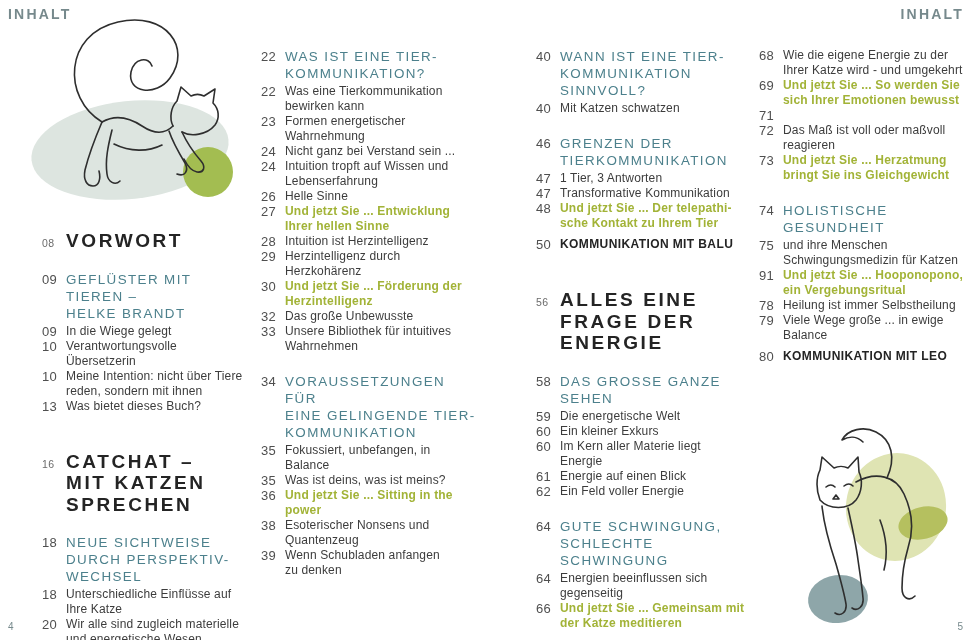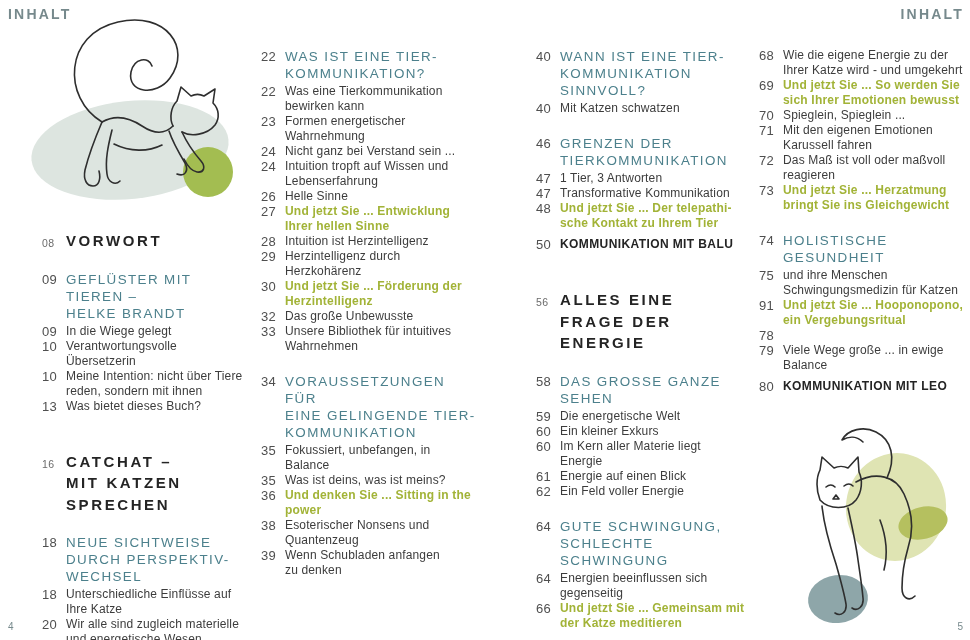--- a/index.html
+++ b/index.html
@@ -44,21 +44,21 @@
 
   .section { margin-top: 19px; margin-bottom: 2px; }
   .section .txt {
     font-size: 13.4px; line-height: 17px;
     letter-spacing: 1.4px; color: var(--teal, #4c808c);
   }
   .section .num { line-height: 17px; }
 
   .chapter { margin-top: 37px; margin-bottom: 4px; }
   .chapter .txt {
-    font-size: 15px; line-height: 21.5px; font-weight: bold;
+    font-size: 19px; line-height: 21.5px; font-weight: bold;
     letter-spacing: 2.6px; color: var(--dark, #242424);
   }
   .chapter .num { padding-top: 6px; font-size: 10.5px; color: #6b6b6b; }
 
   .exercise .txt { color: var(--green, #a2b337); font-weight: bold; letter-spacing: 0.2px; }
 
   .story { margin-top: 6px; }
   .story .txt { font-weight: bold; color: var(--dark, #242424); letter-spacing: 0.4px; }
 
   .col > .block:first-child { margin-top: 0; }
@@ -276,21 +276,21 @@
       </div>
       <div class="block entry">
         <span class="num">35</span>
         <div class="txt">
           <div>Was ist deins, was ist meins?</div>
         </div>
       </div>
       <div class="block exercise">
         <span class="num">36</span>
         <div class="txt">
-          <div>Und denken Sie ... Sitting in the</div>
+          <div>Und jetzt Sie ... Sitting in the</div>
           <div>power</div>
         </div>
       </div>
       <div class="block entry">
         <span class="num">38</span>
         <div class="txt">
           <div>Esoterischer Nonsens und</div>
           <div>Quantenzeug</div>
         </div>
       </div>
@@ -427,31 +427,21 @@
         </div>
       </div>
       <div class="block exercise">
         <span class="num">69</span>
         <div class="txt">
           <div>Und jetzt Sie ... So werden Sie</div>
           <div>sich Ihrer Emotionen bewusst</div>
         </div>
       </div>
       <div class="block entry">
-        <span class="num">70</span>
-        <div class="txt">
-          <div>Spieglein, Spieglein ...</div>
-        </div>
-      </div>
-      <div class="block entry">
         <span class="num">71</span>
-        <div class="txt">
-          <div>Mit den eigenen Emotionen</div>
-          <div>Karussell fahren</div>
-        </div>
       </div>
       <div class="block entry">
         <span class="num">72</span>
         <div class="txt">
           <div>Das Maß ist voll oder maßvoll</div>
           <div>reagieren</div>
         </div>
       </div>
       <div class="block exercise">
         <span class="num">73</span>
@@ -476,20 +466,23 @@
       </div>
       <div class="block exercise">
         <span class="num">91</span>
         <div class="txt">
           <div>Und jetzt Sie ... Hooponopono,</div>
           <div>ein Vergebungsritual</div>
         </div>
       </div>
       <div class="block entry">
         <span class="num">78</span>
+        <div class="txt">
+          <div>Heilung ist immer Selbstheilung</div>
+        </div>
       </div>
       <div class="block entry">
         <span class="num">79</span>
         <div class="txt">
           <div>Viele Wege große ... in ewige</div>
           <div>Balance</div>
         </div>
       </div>
       <div class="block story">
         <span class="num">80</span>

